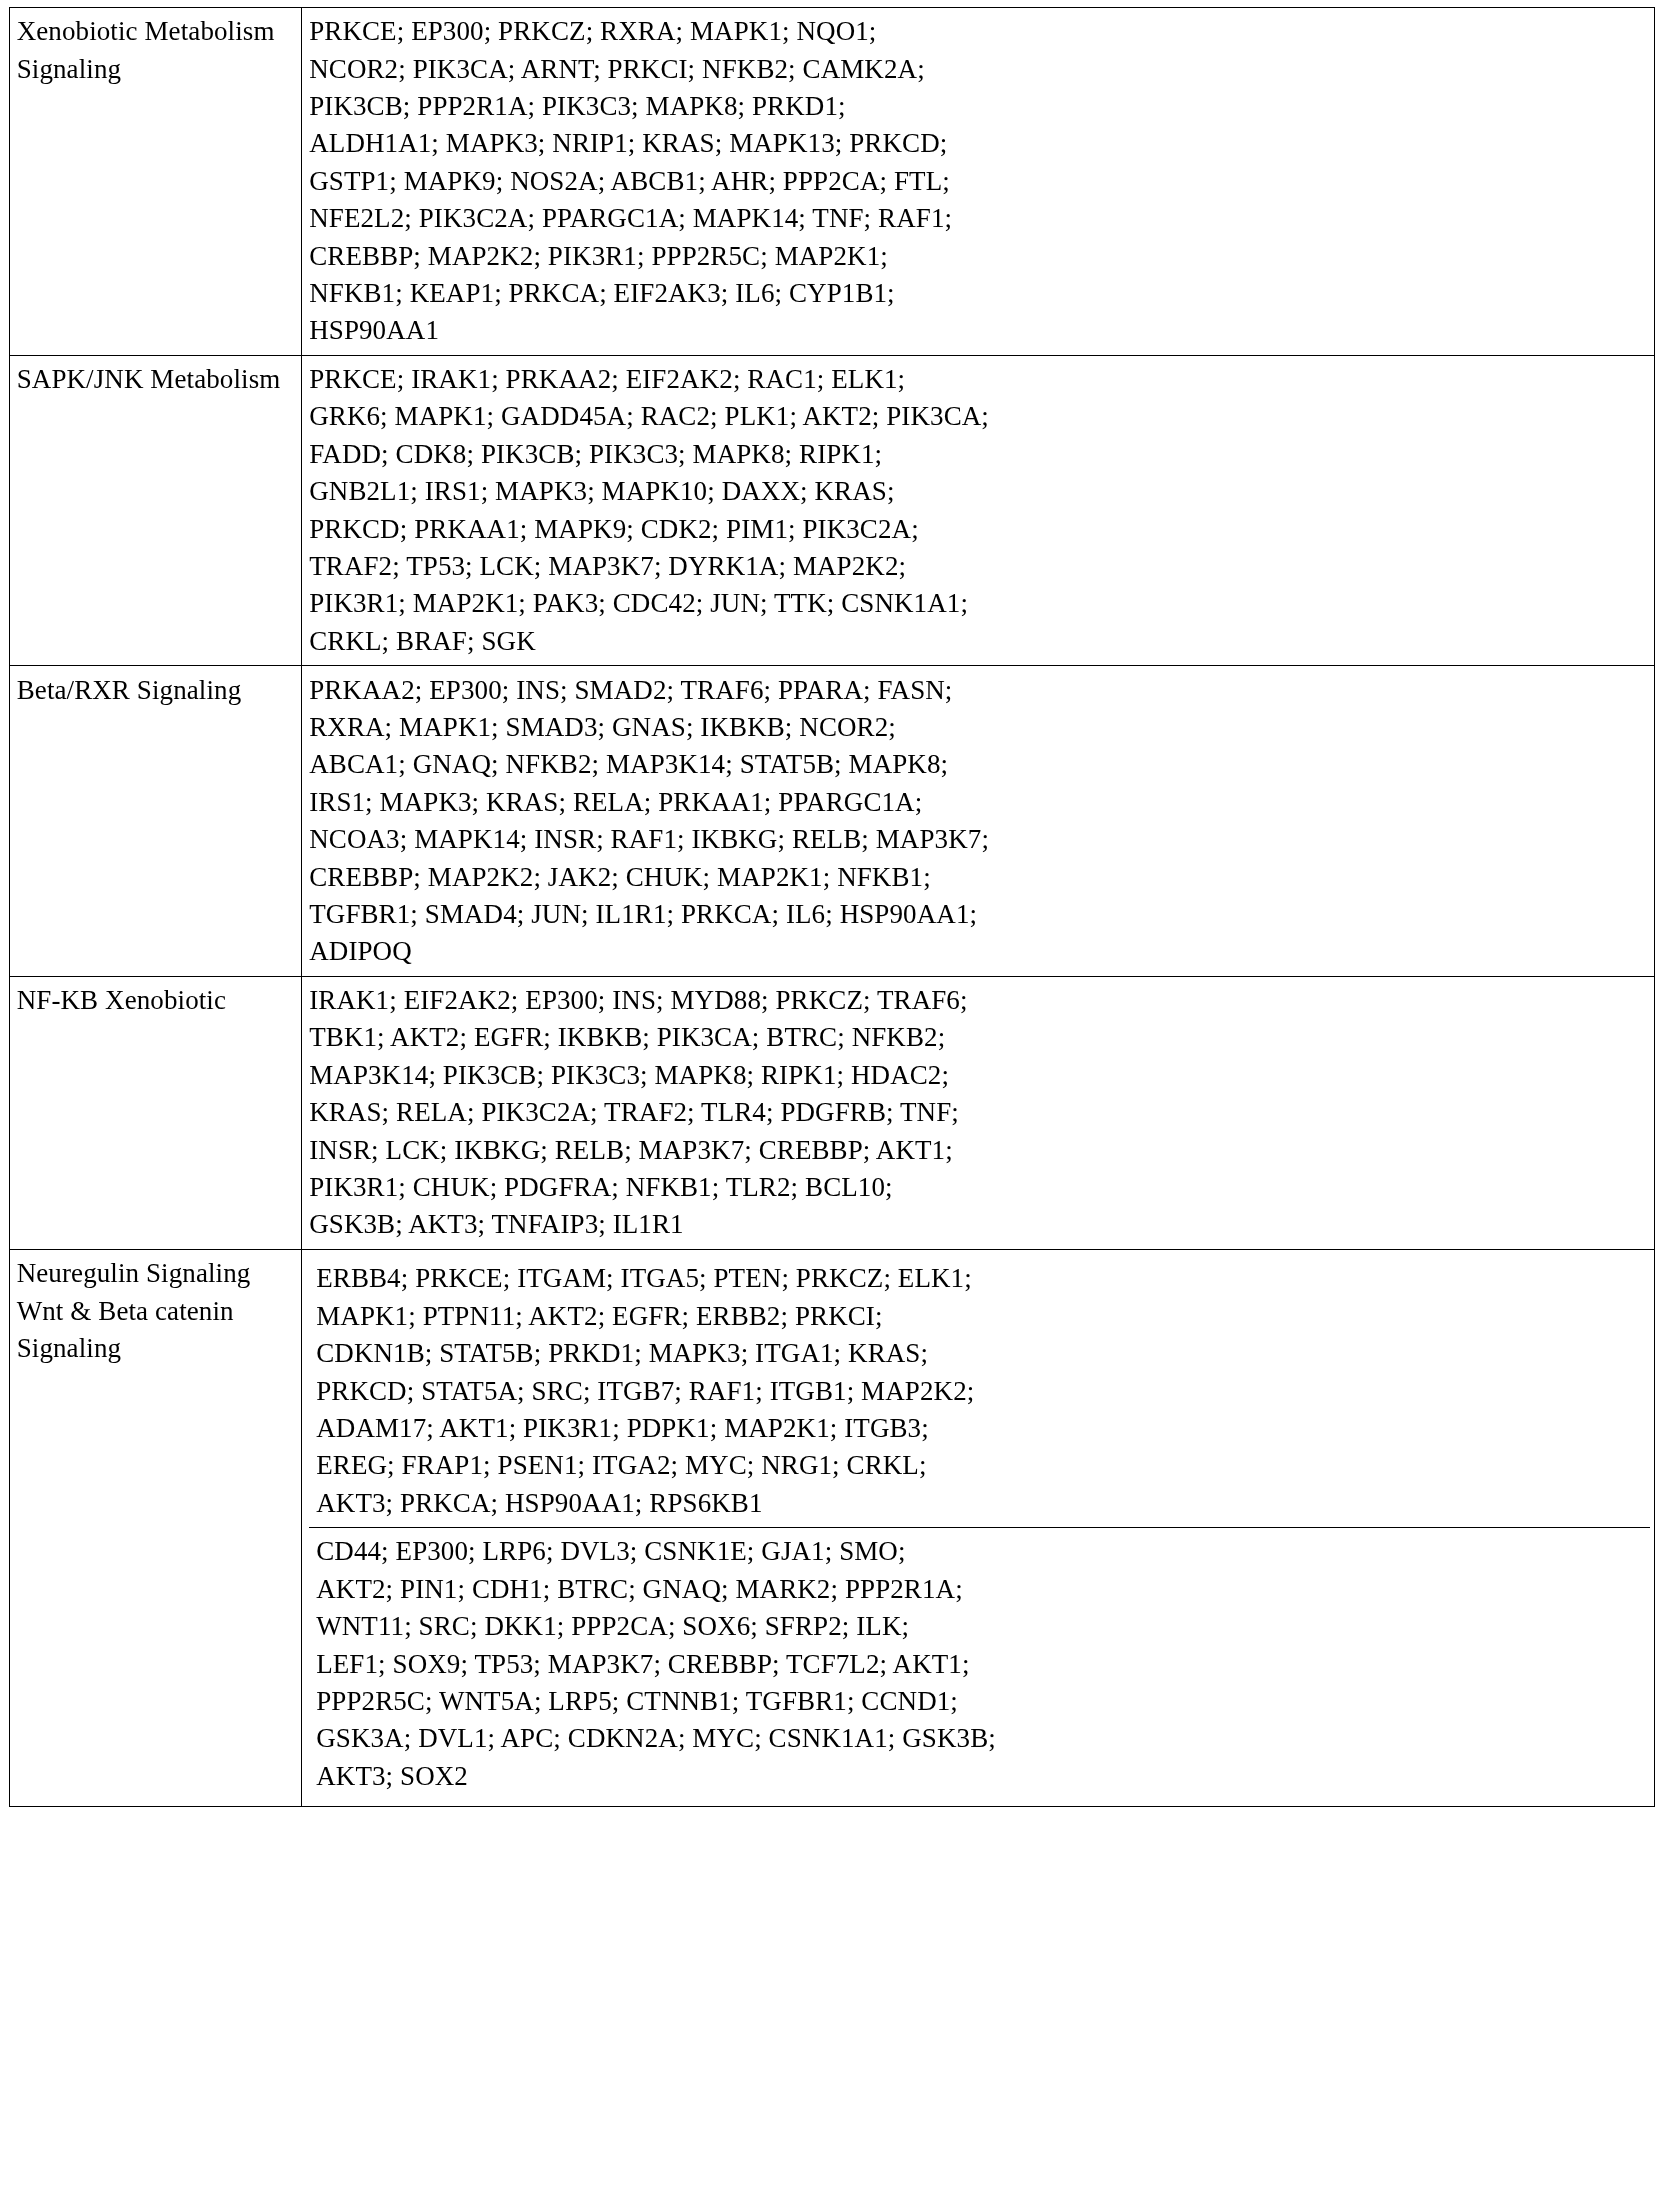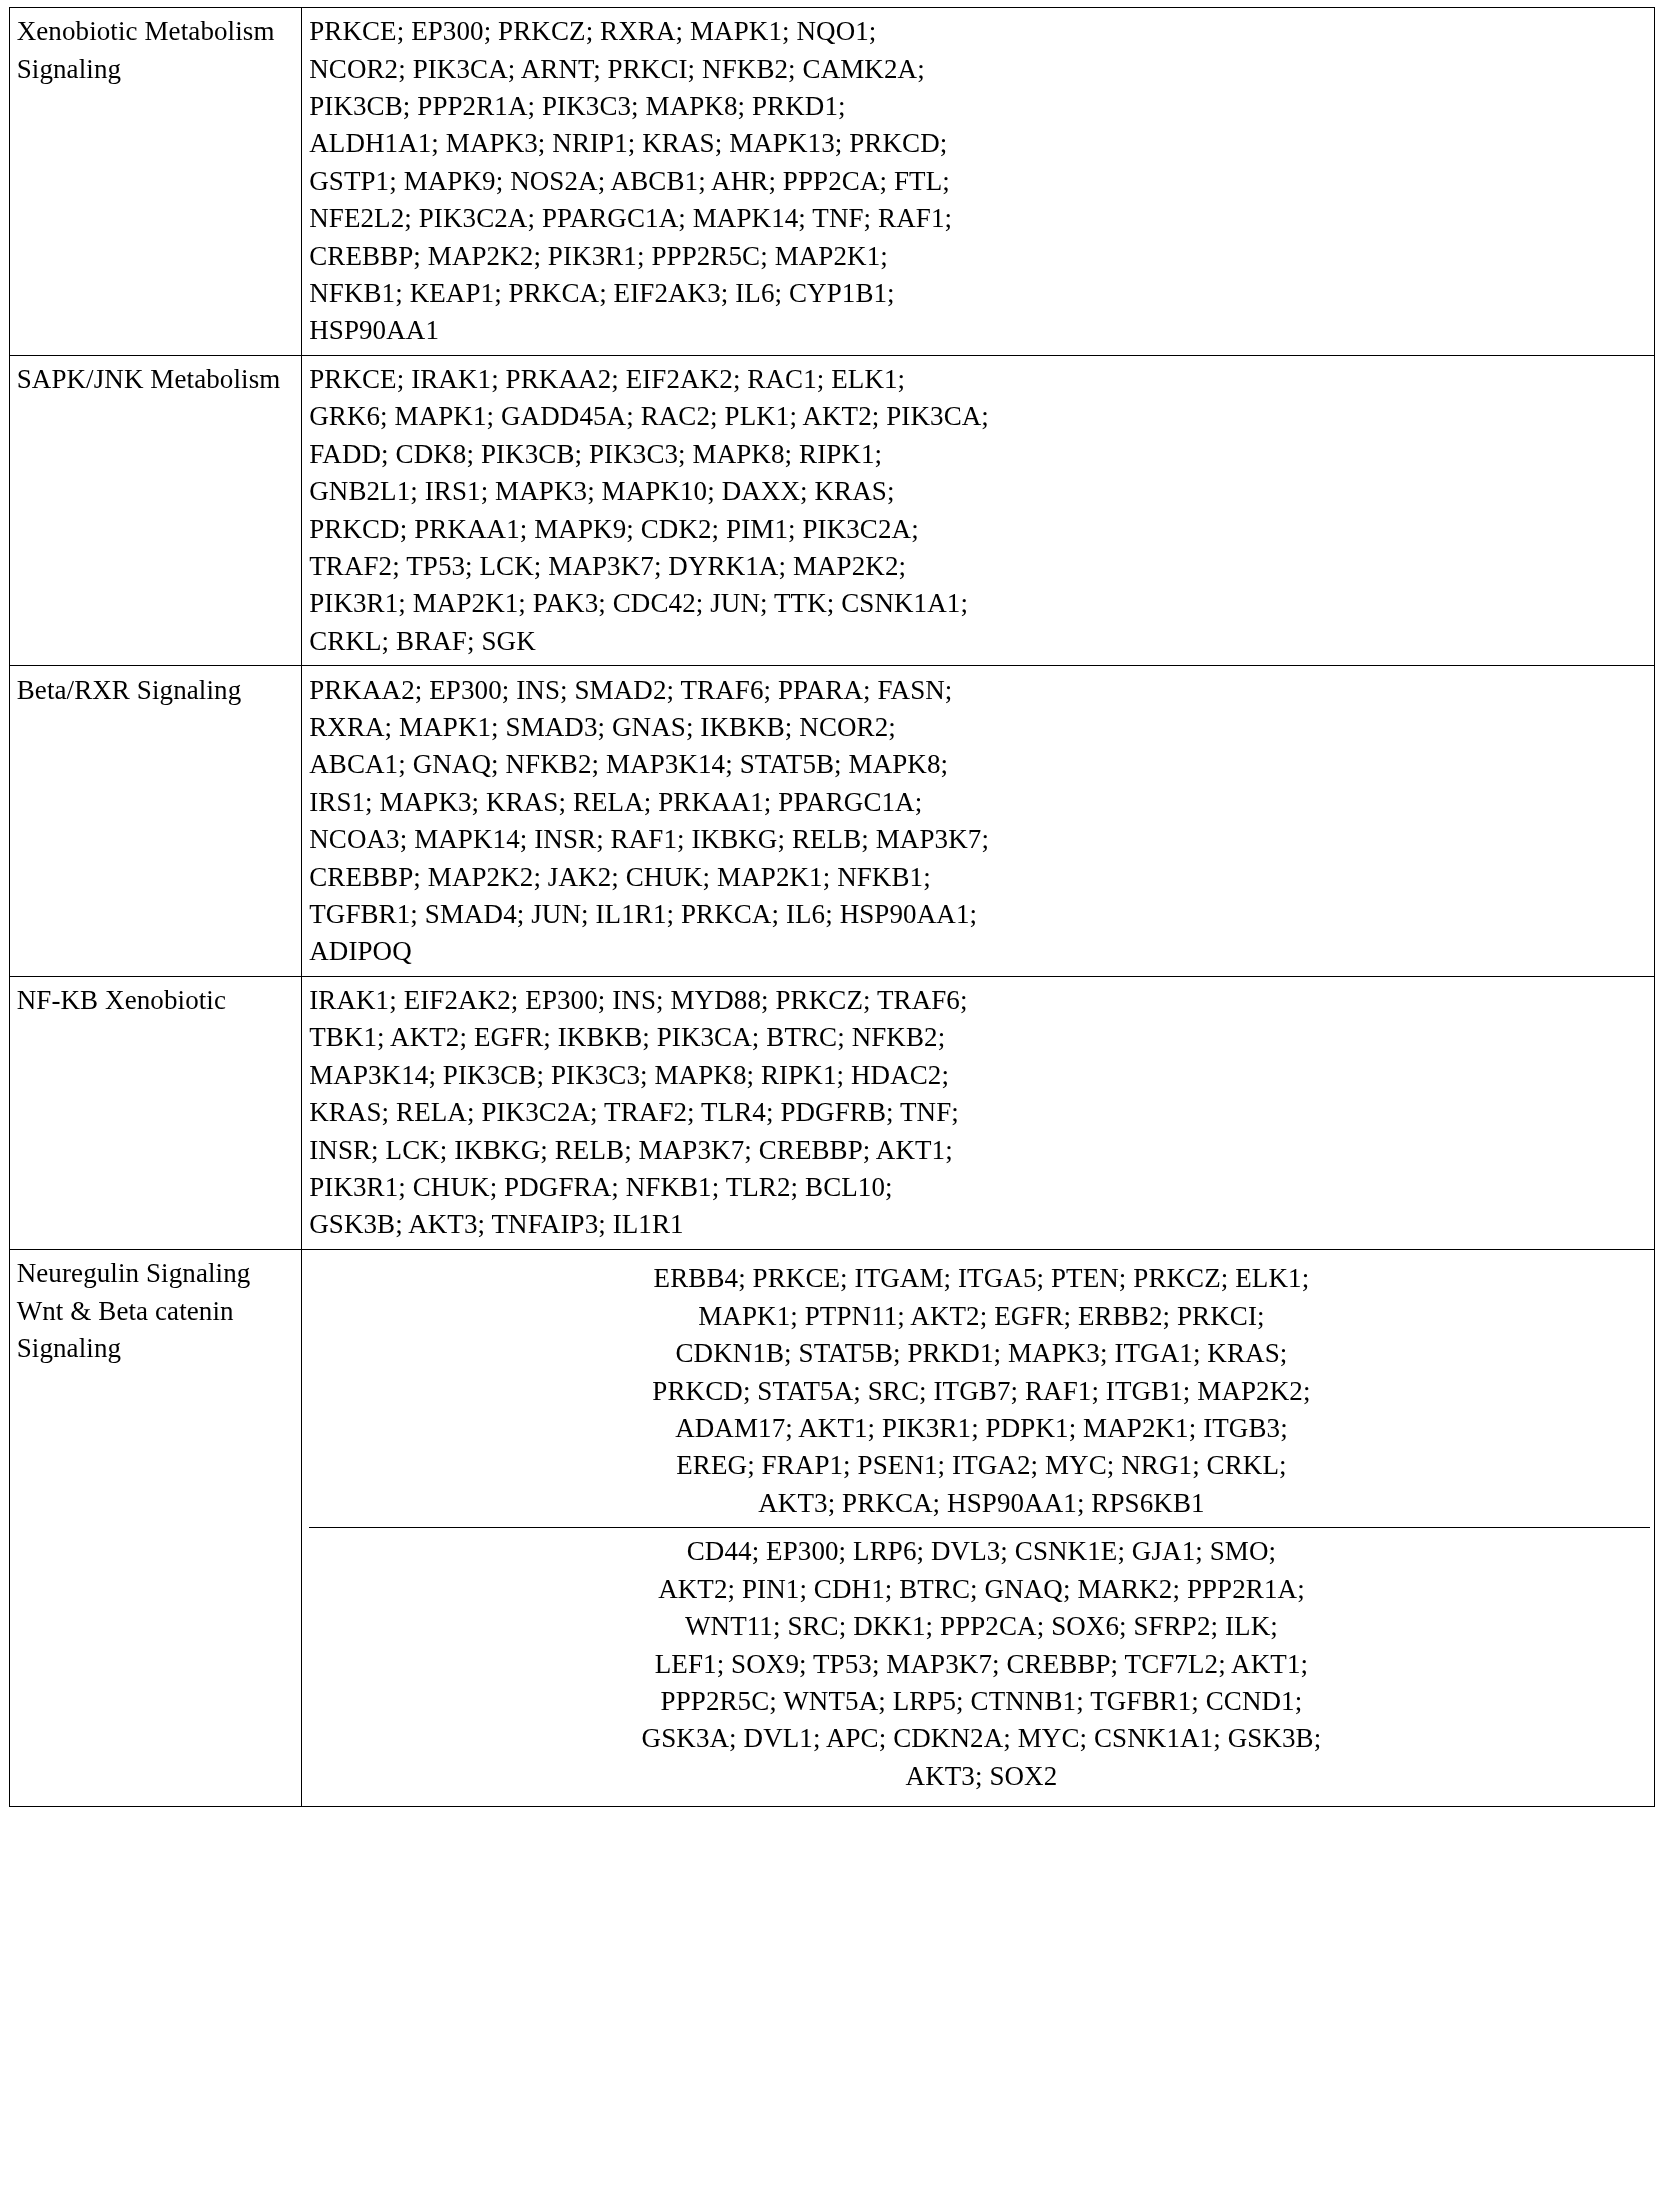--- a/index.html
+++ b/index.html
@@ -60,21 +60,21 @@
     line-height: 1.385;
     vertical-align: top;
   }
   table.sub-table tr:last-child td {
     border-bottom: 0;
   }
   td.nested-host {
     padding: 0;
   }
   .pad-bottom-xl { padding-bottom: 51px; }
-  .pad-bottom-l { padding-bottom: 24.5px; text-align: center; }
+  .pad-bottom-l { padding-bottom: 24.5px; }
   .pad-bottom-m { padding-bottom: 10.5px; }
 </style>
 </head>
 <body>
 
 <div class="page">
   <table class="pathway-table">
     <tbody>
 
       <tr>

